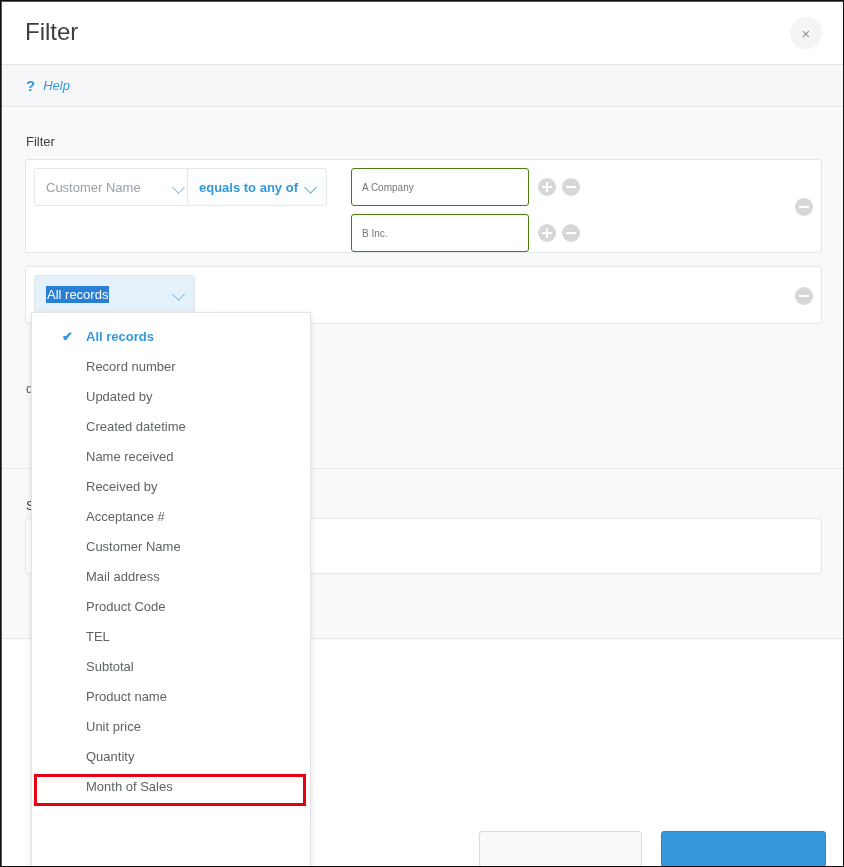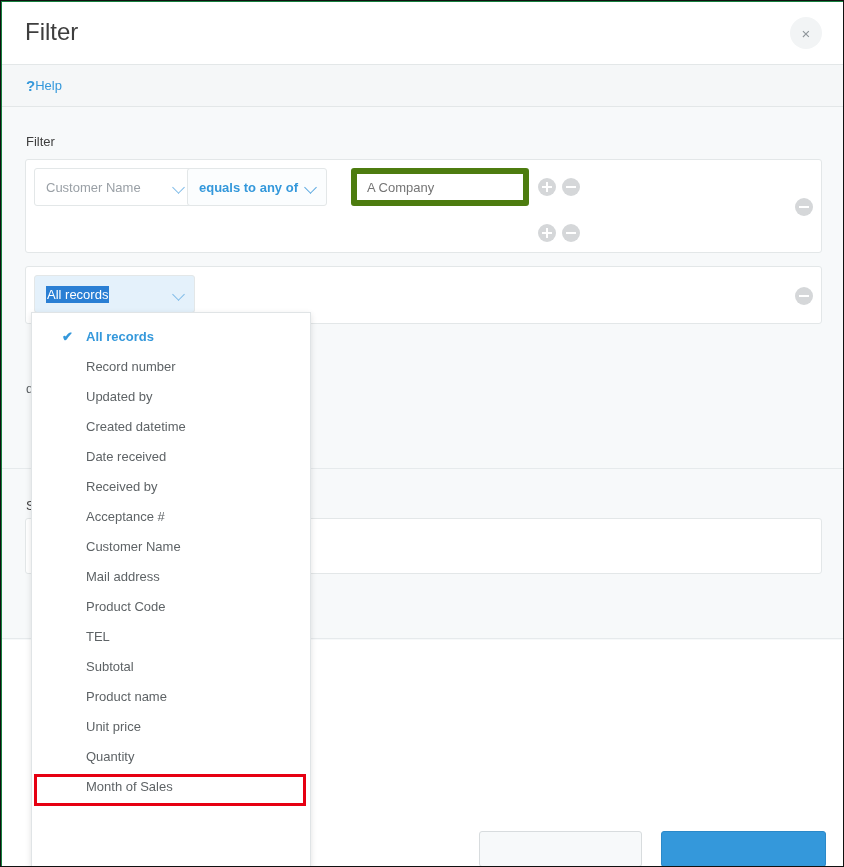--- a/index.html
+++ b/index.html
@@ -65,24 +65,25 @@
     align-items: center;
   }
   .help-icon {
     margin-left: 24px;
     font-size: 15px;
     font-weight: bold;
     color: #3498db;
     line-height: 1;
   }
   .help-label {
-    margin-left: 0;
+    margin-left: 8px;
     font-size: 13px;
     color: #3498db;
     cursor: pointer;
+    font-style: italic;
   }
 
   
   .body-area {
     position: absolute;
     left: 1px; top: 106px;
     width: 842px; height: 760px;
     background: #f7f9fa;
   }
 
@@ -150,24 +151,24 @@
     font-size: 13px;
   }
   .sel-operator .chev::before {
     border-right-color: #5aa8e0;
     border-bottom-color: #5aa8e0;
   }
 
   .txt-input {
     position: absolute;
     height: 38px;
-    border: 6px solid #4d7c0f;
+    border: 1px solid #4d7c0f;
     border-radius: 3px;
     background: #ffffff;
-    font-size: 13px;
+    font-size: 10px;
     color: #9aa0a6;
     padding: 0 10px;
     font-family: "Liberation Sans", sans-serif;
     outline: none;
   }
   .txt-val-1 { left: 325px; top: 8px; width: 178px; }
   .txt-val-2 { left: 325px; top: 54px; width: 178px; }
 
   .circ-btn {
     position: absolute;
@@ -345,20 +346,21 @@
           <span class="sel-text">Customer Name</span>
           <span class="chev"></span>
         </div>
 
         <div class="sel sel-operator">
           <span class="sel-text">equals to any of</span>
           <span class="chev"></span>
         </div>
 
         <input class="txt-input txt-val-1" placeholder="A Company" style="">
+        <input class="txt-input txt-val-2" placeholder="B Inc." style="">
 
         <div class="circ-btn plus btn-add-1"></div>
         <div class="circ-btn btn-del-1"></div>
         <div class="circ-btn plus btn-add-2"></div>
         <div class="circ-btn btn-del-2"></div>
         <div class="circ-btn btn-remove-row-1"></div>
       </div>
 
       <div class="cond-box cond-box-2">
         <div class="sel sel-allrecords">
@@ -381,21 +383,21 @@
       <div class="footer-btn btn-apply"></div>
     </div>
 
   </div>
 
   <div class="dropdown" id="dropdown-list">
       <div class="dd-item selected"><span class="check">✔</span><span>All records</span></div>
       <div class="dd-item"><span>Record number</span></div>
       <div class="dd-item"><span>Updated by</span></div>
       <div class="dd-item"><span>Created datetime</span></div>
-      <div class="dd-item"><span>Date received</span></div>
+      <div class="dd-item"><span>Name received</span></div>
       <div class="dd-item"><span>Received by</span></div>
       <div class="dd-item"><span>Acceptance #</span></div>
       <div class="dd-item"><span>Customer Name</span></div>
       <div class="dd-item"><span>Mail address</span></div>
       <div class="dd-item"><span>Product Code</span></div>
       <div class="dd-item"><span>TEL</span></div>
       <div class="dd-item"><span>Subtotal</span></div>
       <div class="dd-item"><span>Product name</span></div>
       <div class="dd-item"><span>Unit price</span></div>
       <div class="dd-item"><span>Quantity</span></div>

